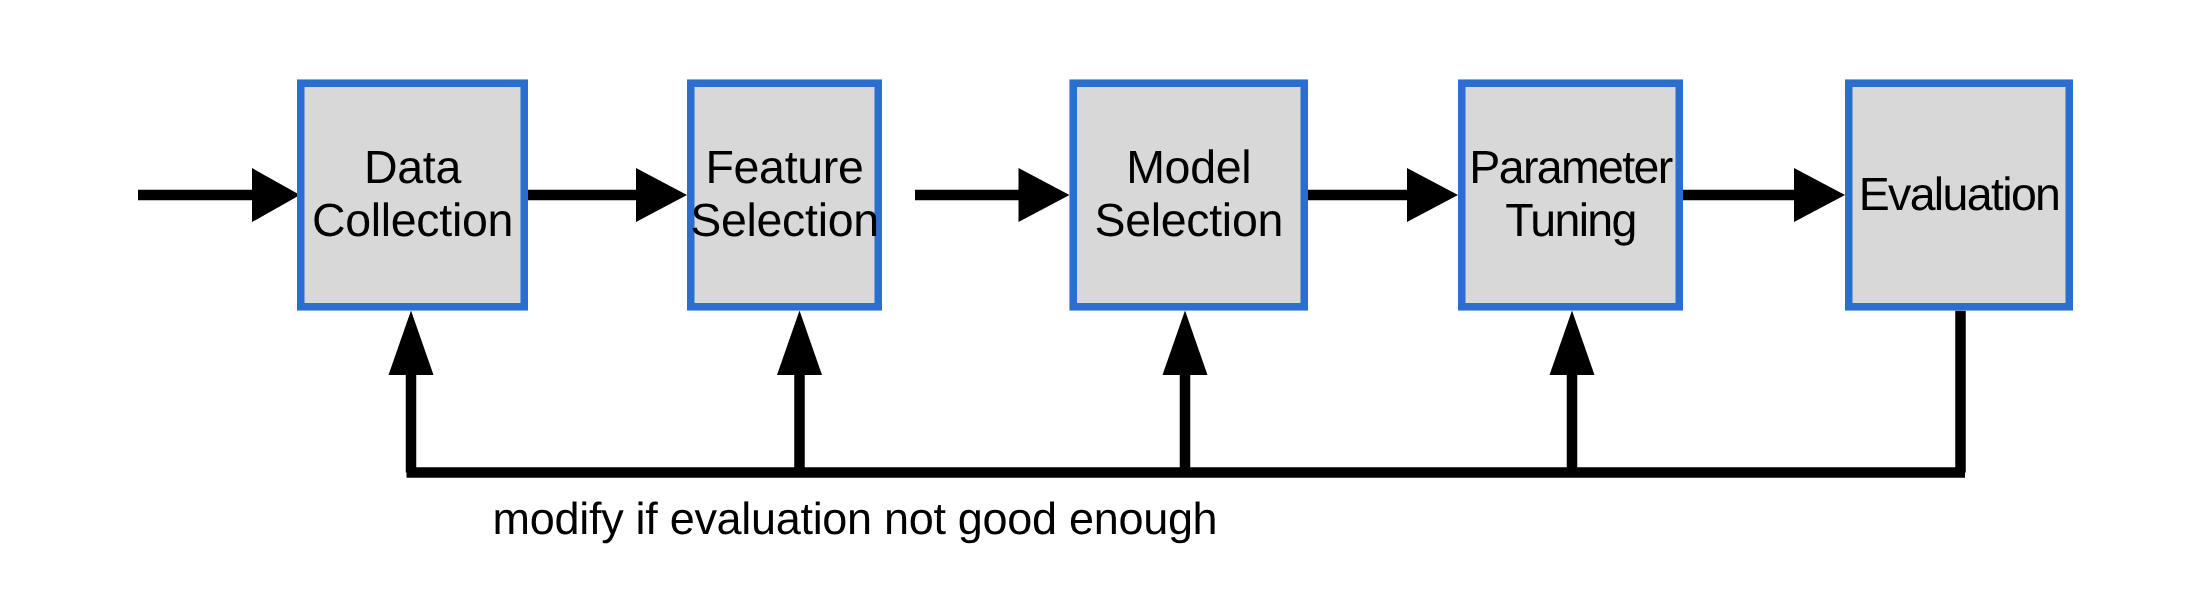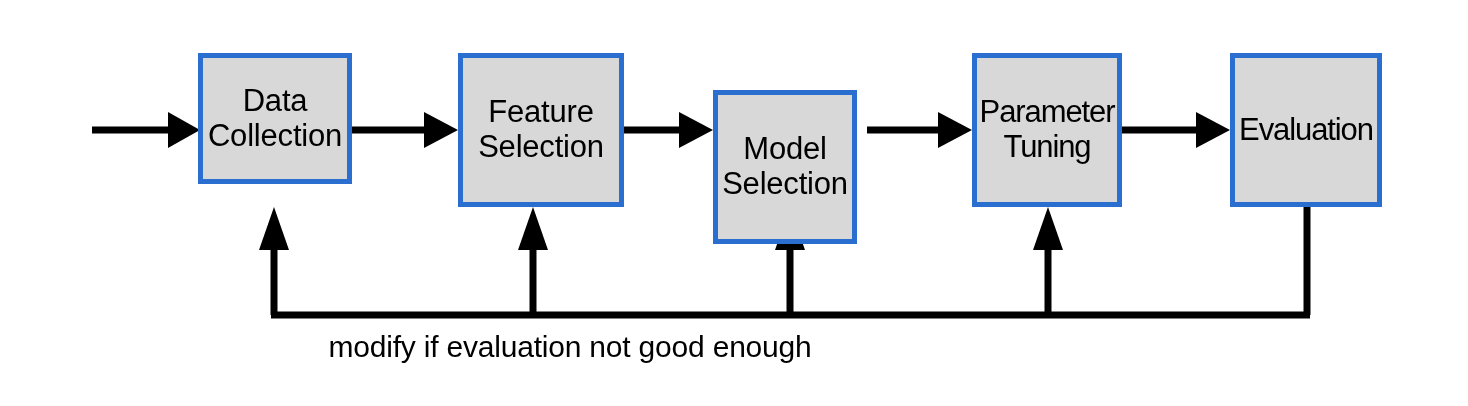--- a/index.html
+++ b/index.html
@@ -109,31 +109,31 @@
     <g>
       <line x1="790" y1="315" x2="790" y2="248" stroke="#000000" stroke-width="7"></line>
       <polygon points="775,250 790,207 805,250" fill="#000000"></polygon>
     </g>
     <g>
       <line x1="1048" y1="315" x2="1048" y2="248" stroke="#000000" stroke-width="7"></line>
       <polygon points="1033,250 1048,207 1063,250" fill="#000000"></polygon>
     </g>
   </svg>
 
-  <div class="node-box" style="left:198px; top:53px; width:154px; height:131px;">
+  <div class="node-box" style="left:198px; top:53px; width:154px; height:154px;">
     <span class="node-label">Data
 Collection</span>
   </div>
 
-  <div class="node-box" style="left:458px; top:53px; width:166px; height:154px;">
+  <div class="node-box" style="left:458px; top:53px; width:130px; height:154px;">
     <span class="node-label">Feature
 Selection</span>
   </div>
 
-  <div class="node-box" style="left:713px; top:53px; width:144px; height:154px;margin-top:37px;">
+  <div class="node-box" style="left:713px; top:53px; width:159px; height:154px;">
     <span class="node-label">Model
 Selection</span>
   </div>
 
   <div class="node-box" style="left:1230px; top:53px; width:152px; height:154px;">
     <span class="node-label compact">Evaluation</span>
   </div>
 
   <div class="node-box" style="left:972px; top:53px; width:150px; height:154px;">
     <span class="node-label compact">Parameter

